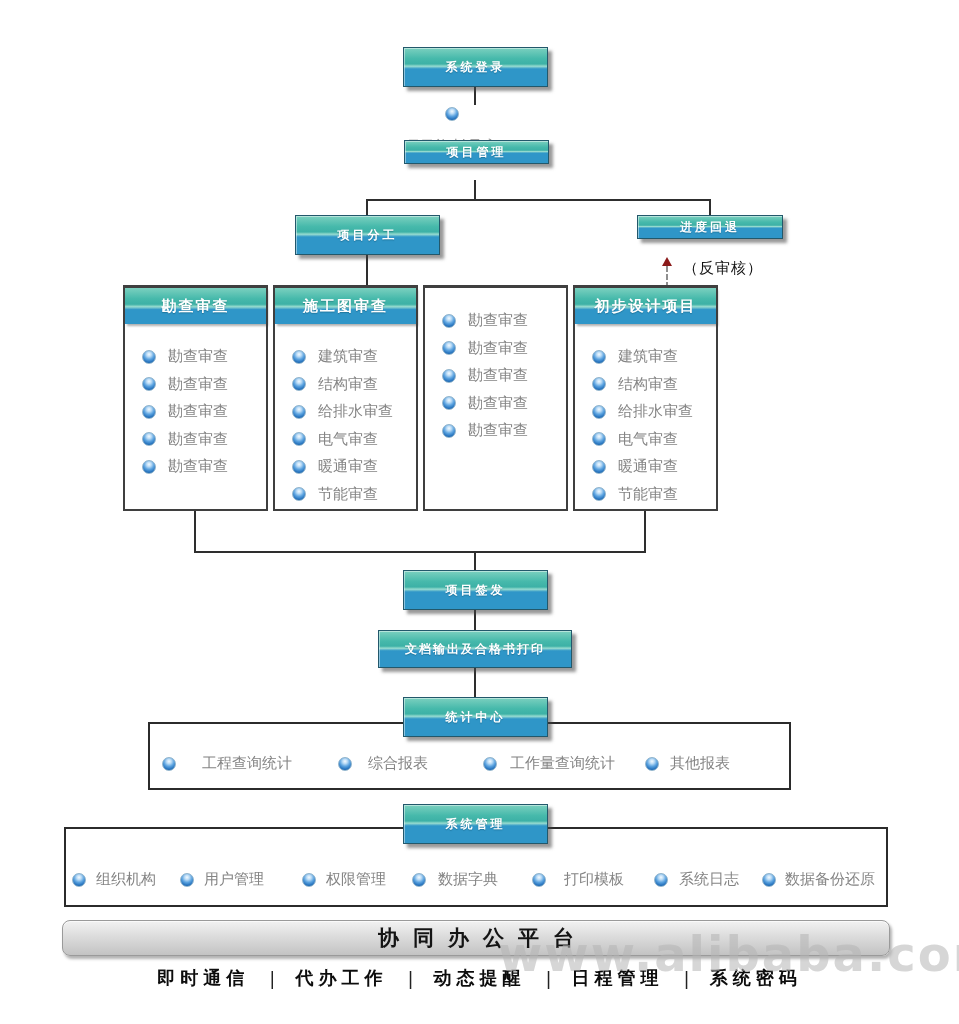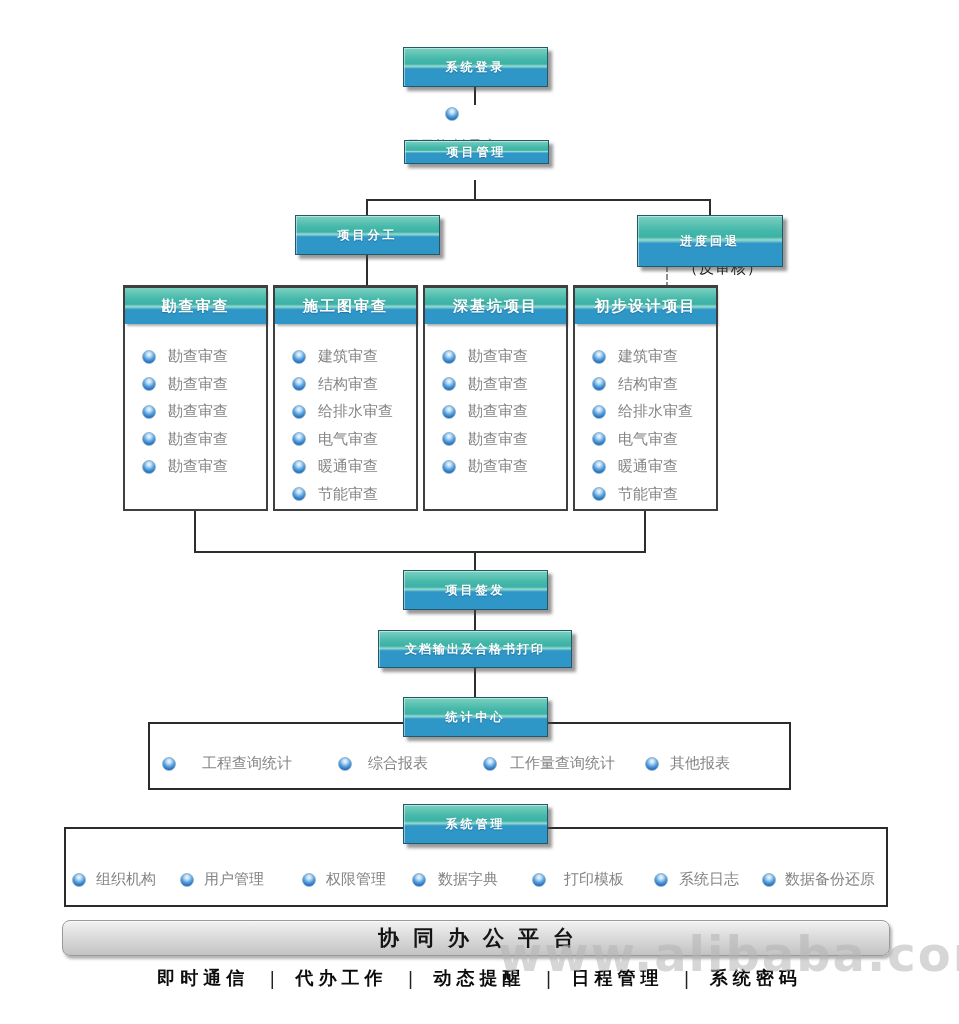--- a/index.html
+++ b/index.html
@@ -107,21 +107,21 @@
   </div>
 
   <div class="fbox" style="left:404px;top:140px;width:145px;height:24px;">
       <span>项目管理</span>
     </div>
 
   <div class="fbox" style="left:295px;top:215px;width:145px;height:40px;">
       <span>项目分工</span>
     </div>
 
-  <div class="fbox" style="left:637px;top:215px;width:146px;height:52px;">
+  <div class="fbox" style="left:637px;top:215px;width:146px;height:24px;">
       <span>进度回退</span>
     </div>
 
   <div class="rarrow-head"></div>
   <div class="rarrow-dash"></div>
   <div class="rnote">（反审核）</div>
 
   <div class="col" style="left:123px;">
     <div class="col-head">勘查审查</div>
     <div class="col-items">
@@ -172,21 +172,20 @@
           <span>暖通审查</span>
         </div>
       <div class="item">
           <span class="blt"></span>
           <span>节能审查</span>
         </div>
     </div>
   </div>
 
   <div class="col" style="left:423px;">
-    <div class="col-head">深基坑项目</div>
     <div class="col-items">
       <div class="item">
           <span class="blt"></span>
           <span>勘查审查</span>
         </div>
       <div class="item">
           <span class="blt"></span>
           <span>勘查审查</span>
         </div>
       <div class="item">

